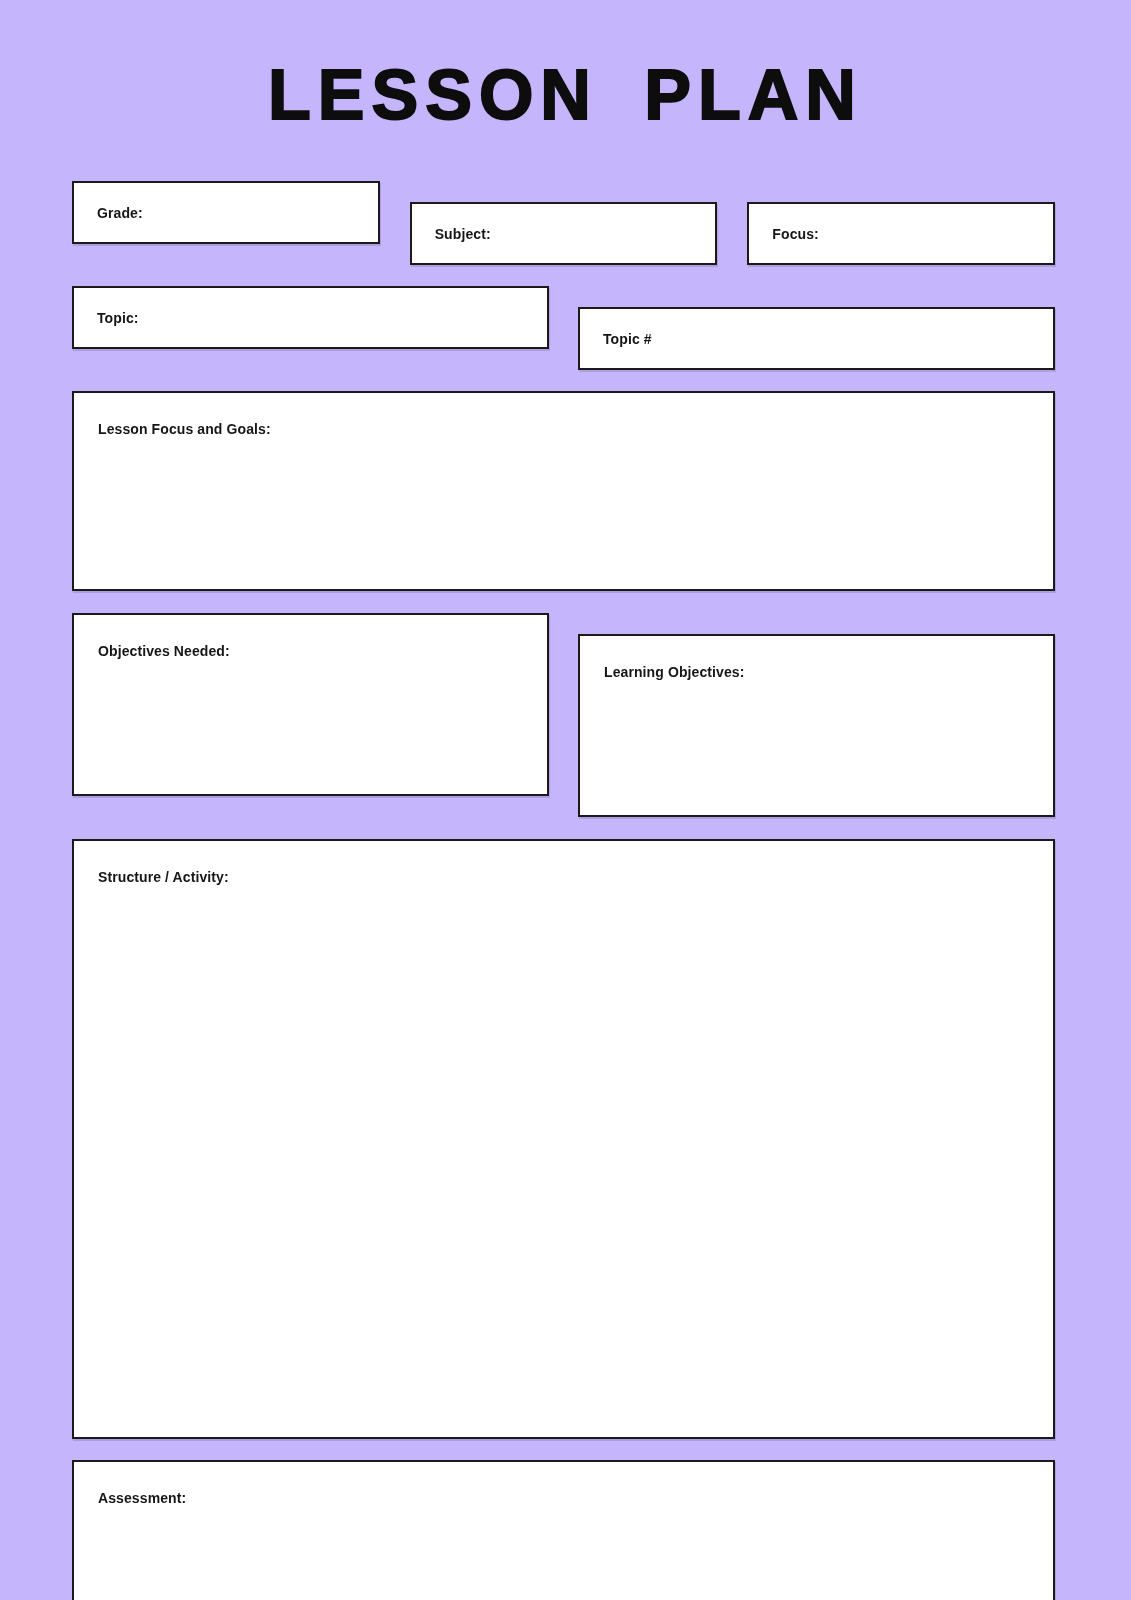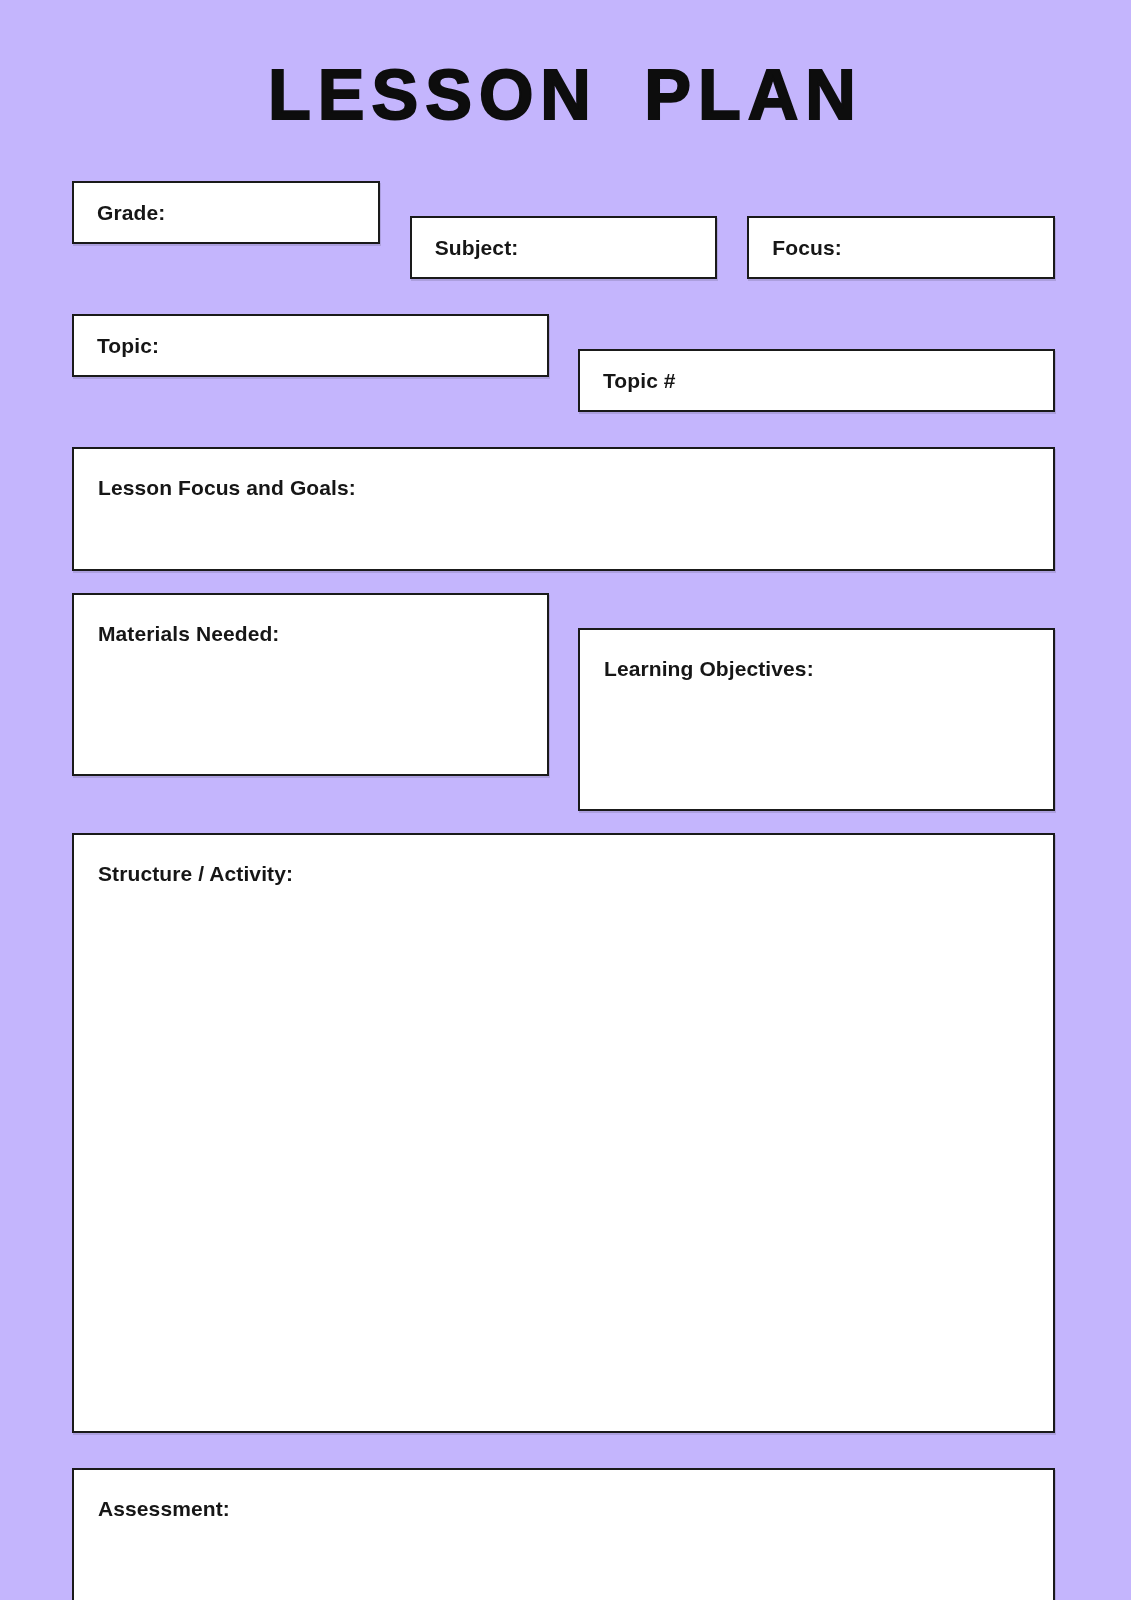--- a/index.html
+++ b/index.html
@@ -22,45 +22,45 @@
     word-spacing: 20px;
     color: #0d0d0d;
     -webkit-text-stroke: 2px #0d0d0d;
   }
 
   .form { margin: 51px 76px 0 72px; }
 
   .row { display: flex; }
   .row-3 { gap: 30px; }
   .row-2 { gap: 29px; }
-  .row + .row, .row + .box, .box + .row, .box + .box { margin-top: 35px; }
+  .row + .row, .row + .box, .box + .row, .box + .box { margin-top: 21px; }
   .mt22 { margin-top: 22px !important; }
 
   .box {
     border: 2px solid #1a1a1a;
     background: #ffffff;
     box-shadow: 1px 2px 0 rgba(0,0,0,0.12);
   }
   .row .box { flex: 1; }
 
   .box.small {
     height: 63px;
     display: flex;
     align-items: center;
     padding: 0 23px;
   }
   .box.large { padding: 27px 24px; }
 
-  .h-focus      { height: 124px; }
+  .h-focus      { height: 200px; }
   .h-materials  { height: 183px; }
   .h-structure  { height: 600px; }
   .h-assessment { height: 264px; }
 
   .label {
-    font-size: 21px;
+    font-size: 14px;
     font-weight: bold;
     color: #161616;
     letter-spacing: 0.1px;
     white-space: nowrap;
   }
 </style>
 </head>
 <body>
 
 <div class="page">
@@ -89,21 +89,21 @@
         <span class="label">Topic #</span>
       </div>
     </div>
 
     <div class="box large h-focus">
       <span class="label">Lesson Focus and Goals:</span>
     </div>
 
     <div class="row row-2 mt22">
       <div class="box large h-materials">
-        <span class="label">Materials Needed:</span>
+        <span class="label">Objectives Needed:</span>
       </div>
       <div class="box large h-materials">
         <span class="label">Learning Objectives:</span>
       </div>
     </div>
 
     <div class="box large h-structure mt22">
       <span class="label">Structure / Activity:</span>
     </div>
 

